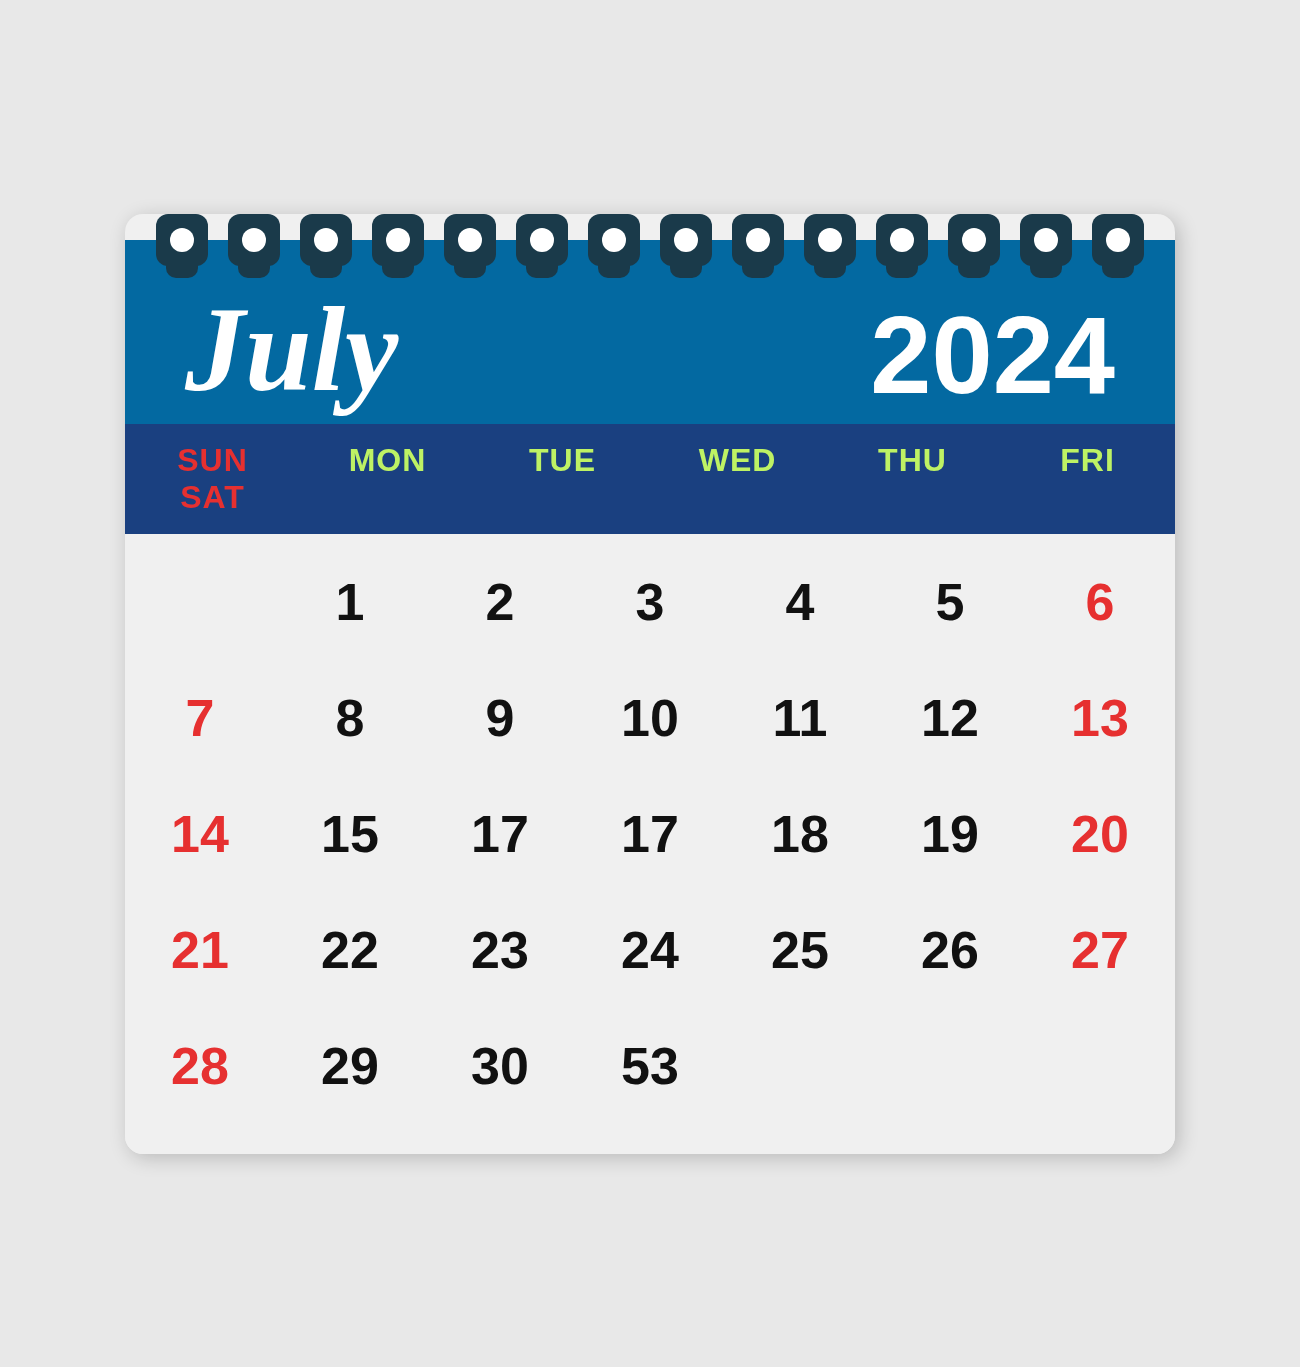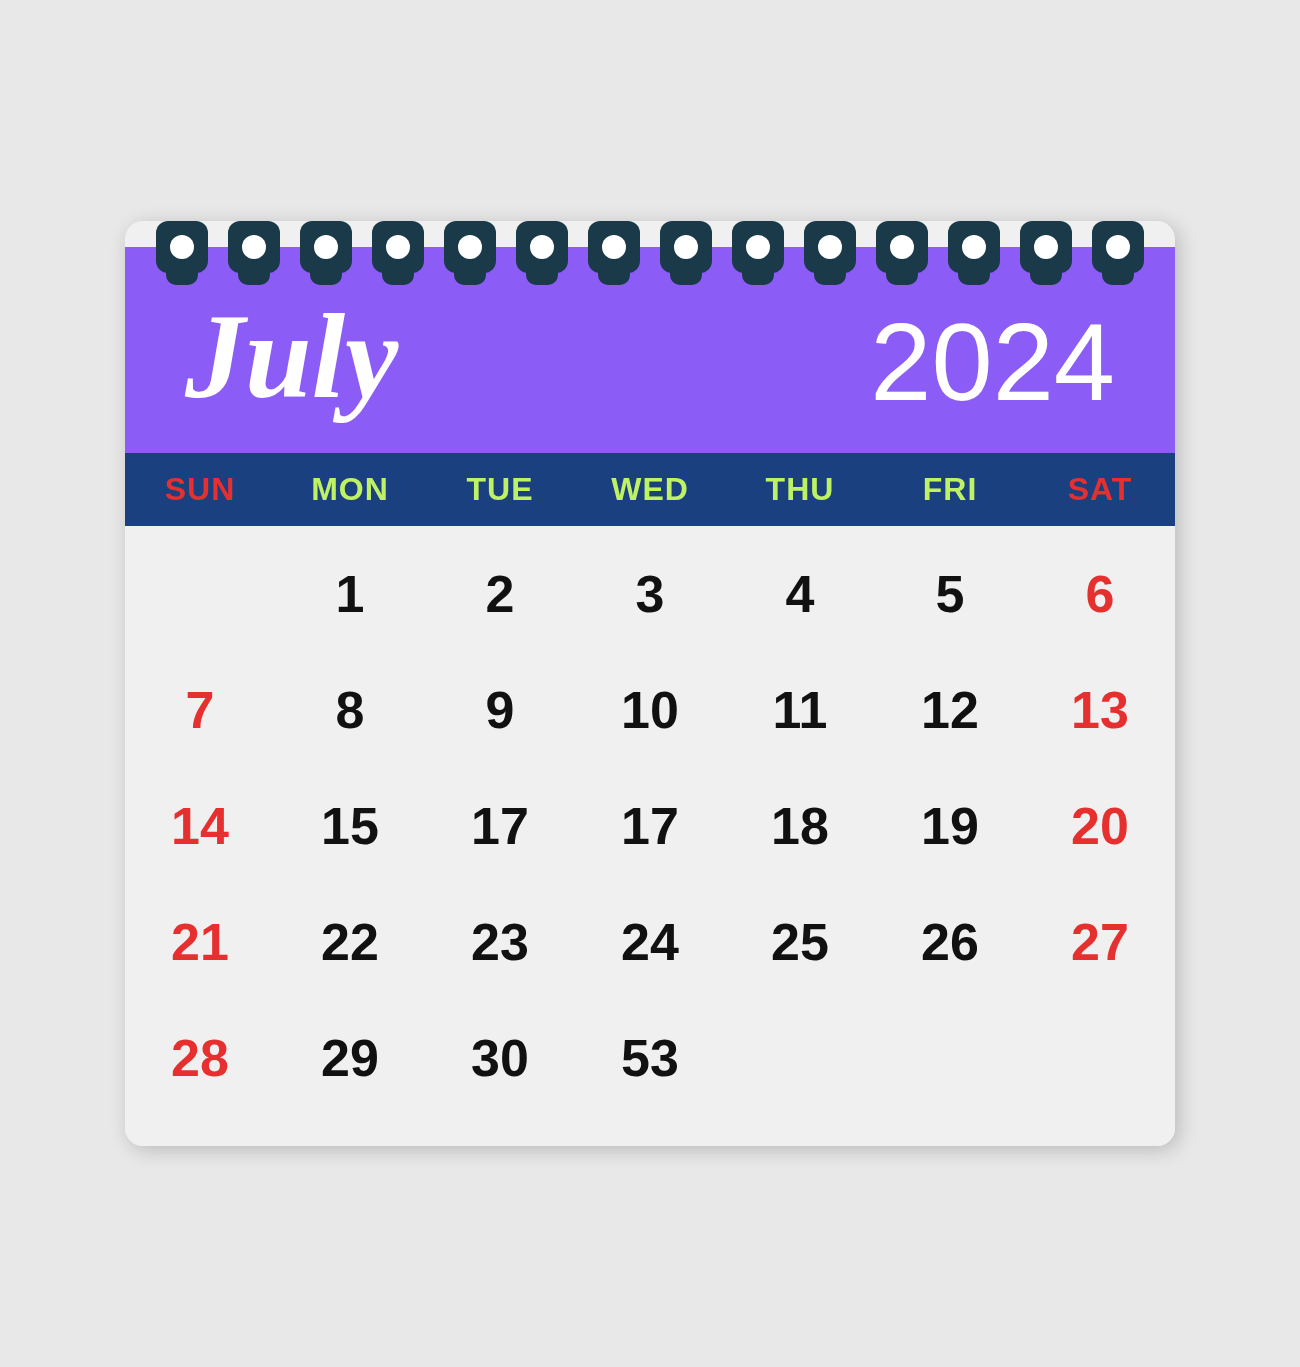--- a/index.html
+++ b/index.html
@@ -64,22 +64,22 @@
       left: 50%;
       transform: translate(-50%, -50%);
       width: 24px;
       height: 24px;
       border-radius: 50%;
       background: white;
     }
 
     
     .calendar-header {
-      background: #8b5cf6;
-      padding: 50px 60px 36px 60px;
+      background: #0369a1;
+      padding: 50px 60px 14px 60px;
       border-radius: 0;
       position: relative;
       margin-top: -26px;
     }
 
     .header-top {
       display: flex;
       align-items: flex-end;
       justify-content: space-between;
     }
@@ -88,30 +88,30 @@
       font-size: 120px;
       font-weight: bold;
       color: white;
       font-family: Georgia, 'Times New Roman', serif;
       font-style: italic;
       line-height: 1;
     }
 
     .year-number {
       font-size: 110px;
-      font-weight: normal;
+      font-weight: bold;
       color: white;
       line-height: 1;
     }
 
     
     .day-headers {
       background: #1a4080;
       display: grid;
-      grid-template-columns: repeat(7, 1fr);
+      grid-template-columns: repeat(6, 1fr);
       padding: 18px 0;
     }
 
     .day-header {
       text-align: center;
       font-size: 32px;
       font-weight: bold;
       letter-spacing: 1px;
     }
 

